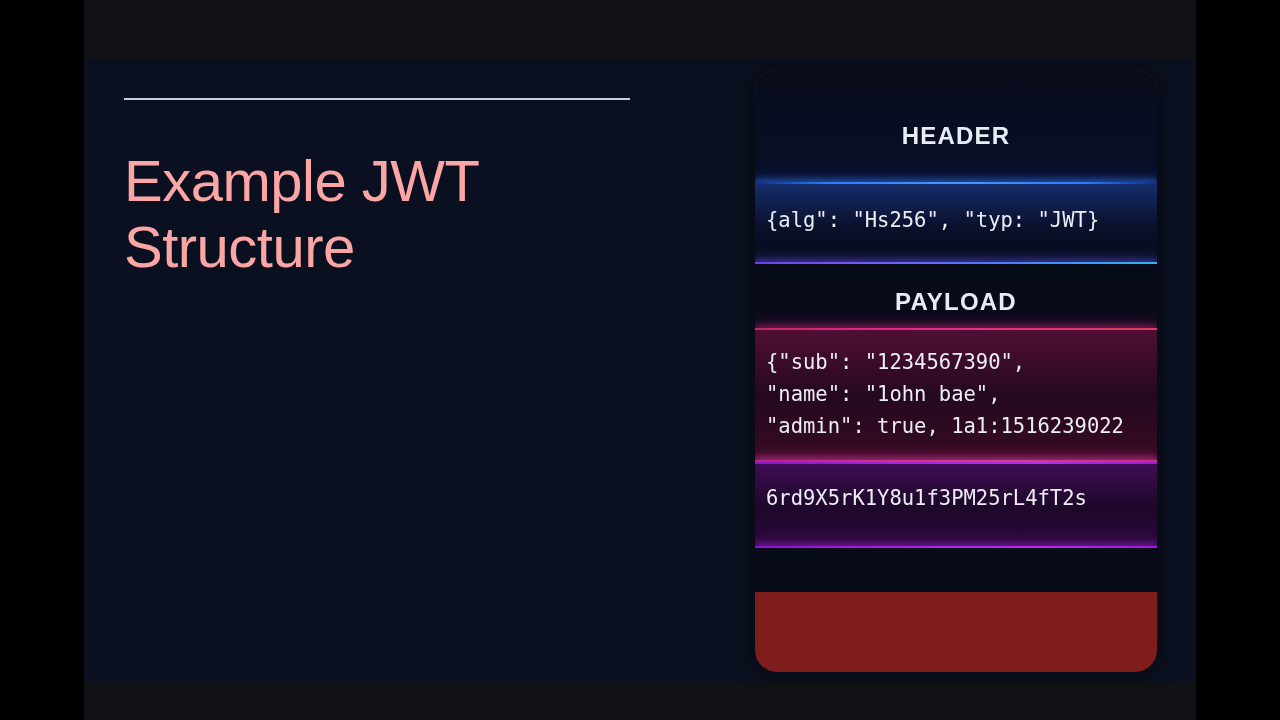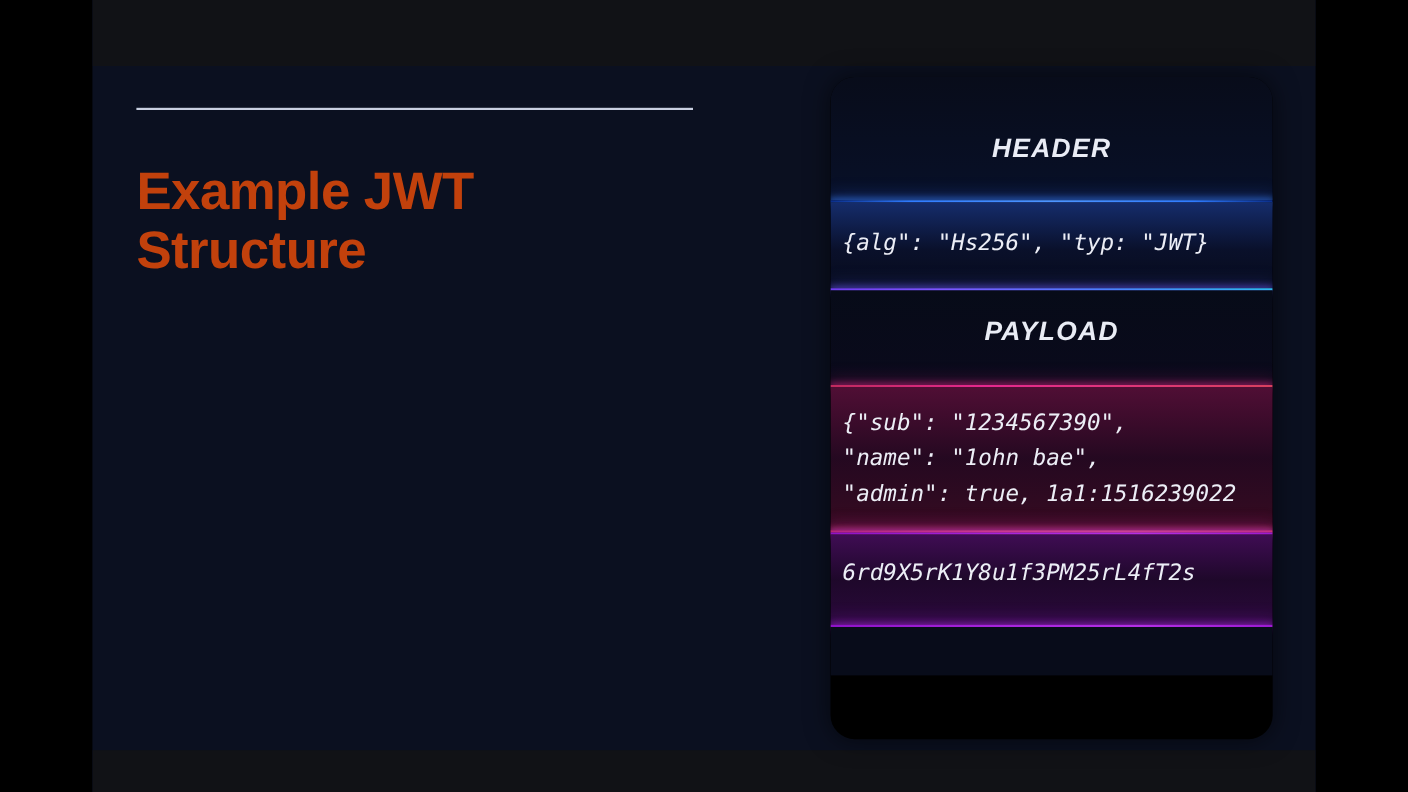--- a/index.html
+++ b/index.html
@@ -64,40 +64,39 @@
     top: 98px;
     width: 560px;
   }
   #title-rule {
     width: 506px;
     height: 2px;
     background: #c9cfe0;
     margin-bottom: 48px;
   }
   #slide-title {
-    font-size: 48px;
+    font-size: 58px;
     line-height: 1.13;
-    font-weight: 700;
-    color: #c2410c;
+    font-weight: 400;
+    color: #fca5a5;
     letter-spacing: -0.5px;
     width: 520px;
   }
 
   
   #jwt-card {
     position: absolute;
     left: 671px;     
     top: 70px;
     width: 402px;    
     height: 602px;
     border-radius: 22px;
-    background: #000000;
+    background: #7f1d1d;
     overflow: hidden;
     box-shadow: 0 0 22px rgba(0,0,0,0.55);
-    font-style: italic;
   }
 
   .section-label {
     text-align: center;
     font-size: 24px;
     font-weight: 700;
     letter-spacing: 1.2px;
     color: #e9ecf5;
   }
 
@@ -147,21 +146,21 @@
       linear-gradient(180deg, rgba(200,30,110,0.34) 0%, rgba(110,18,70,0.20) 50%, rgba(150,25,60,0.28) 100%),
       #120617;
   }
   .body-purple {
     background:
       linear-gradient(180deg, rgba(150,25,200,0.34) 0%, rgba(80,15,120,0.20) 50%, rgba(110,20,160,0.26) 100%),
       #120617;
   }
 
   .label-pad-header { padding: 52px 0 32px 0; background: linear-gradient(180deg,#080c1a 0%,#081028 100%); }
-  .label-pad-mid    { padding: 24px 0 34px 0; background: linear-gradient(180deg,#070b18 0%,#0a0a1c 100%); }
+  .label-pad-mid    { padding: 24px 0 12px 0; background: linear-gradient(180deg,#070b18 0%,#0a0a1c 100%); }
   .card-foot { height: 44px; background: #080c1a; }
 </style>
 </head>
 <body>
 
 <div id="stage">
 
   <div id="rec-dot"></div>
 
   <div id="slide">

